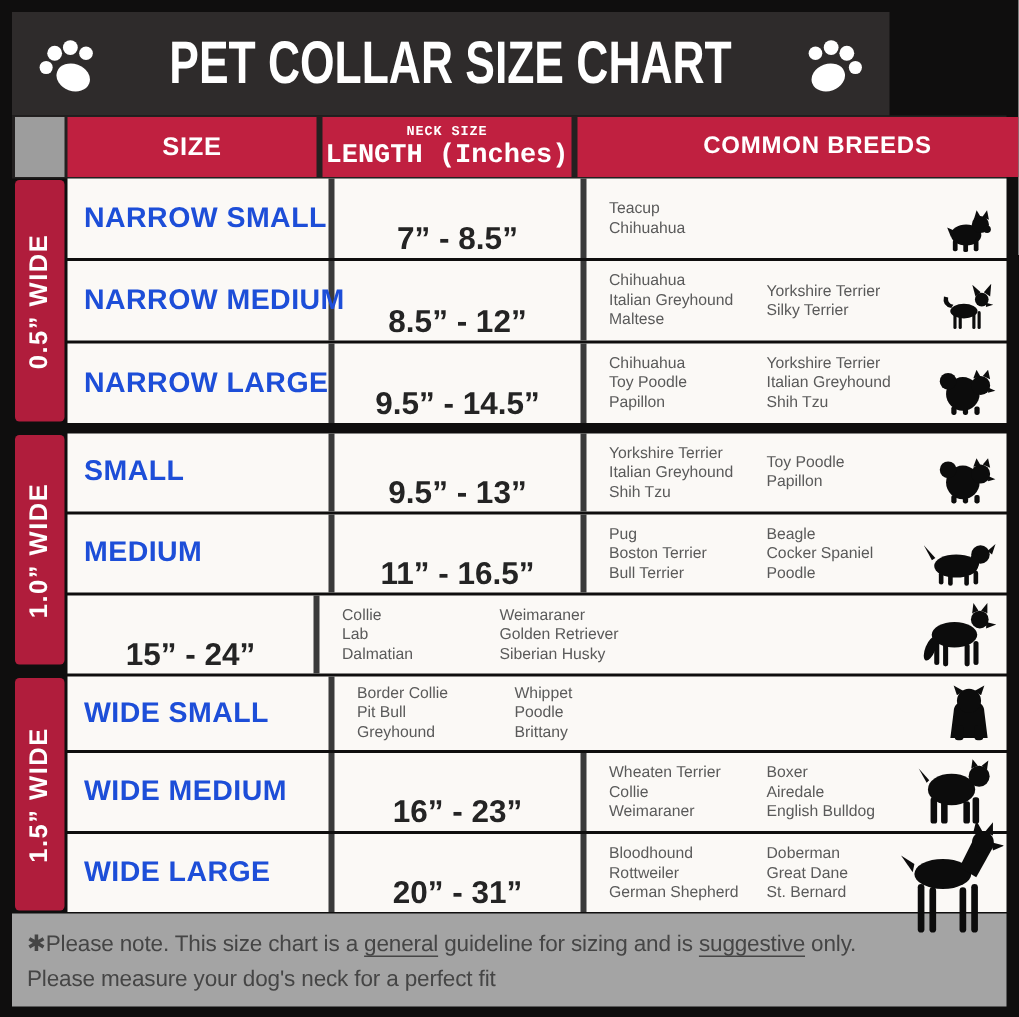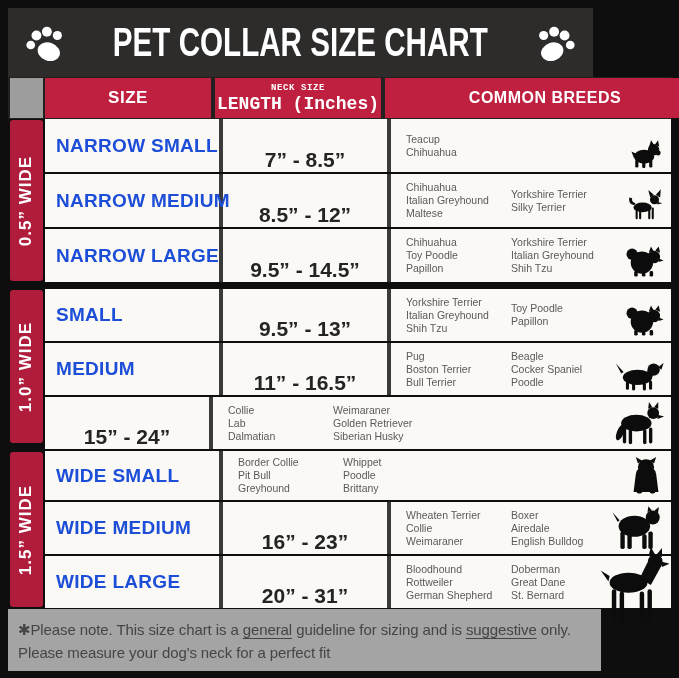--- a/index.html
+++ b/index.html
@@ -51,21 +51,21 @@
   [data-name="yorkie-icon"] svg{width:38px;height:31px;}
   [data-name="chihuahua-icon"] svg{width:42px;height:36px;}
   [data-name="pomeranian-icon"] svg{width:42px;height:37px;}
   [data-name="spaniel-icon"] svg{width:52px;height:37px;}
   [data-name="shepherd-icon"] svg{width:54px;height:44px;}
   [data-name="bulldog-icon"] svg{width:38px;height:42px;}
   [data-name="pitbull-icon"] svg{width:56px;height:46px;bottom:0;}
   [data-name="doberman-icon"] svg{width:72px;height:78px;}
   [data-name="doberman-icon"]{bottom:-17px;right:2px;}
   
-  .footer{position:absolute;left:8px;top:609px;width:593px;height:62px;background:#a4a4a4;z-index:1;
+  .footer{position:absolute;left:8px;top:609px;width:663px;height:62px;background:#a4a4a4;z-index:1;
     box-sizing:border-box;padding:9px 0 0 10px;}
   .footer p{margin:0;font-size:15px;line-height:23px;color:#454545;white-space:nowrap;letter-spacing:-.1px;}
   .footer .u{text-decoration:underline;text-underline-offset:3px;}
 </style>
 </head>
 <body>
 
 <div class="canvas" data-name="pet-collar-size-chart">
 
   <div class="title-band" data-name="title-band">

